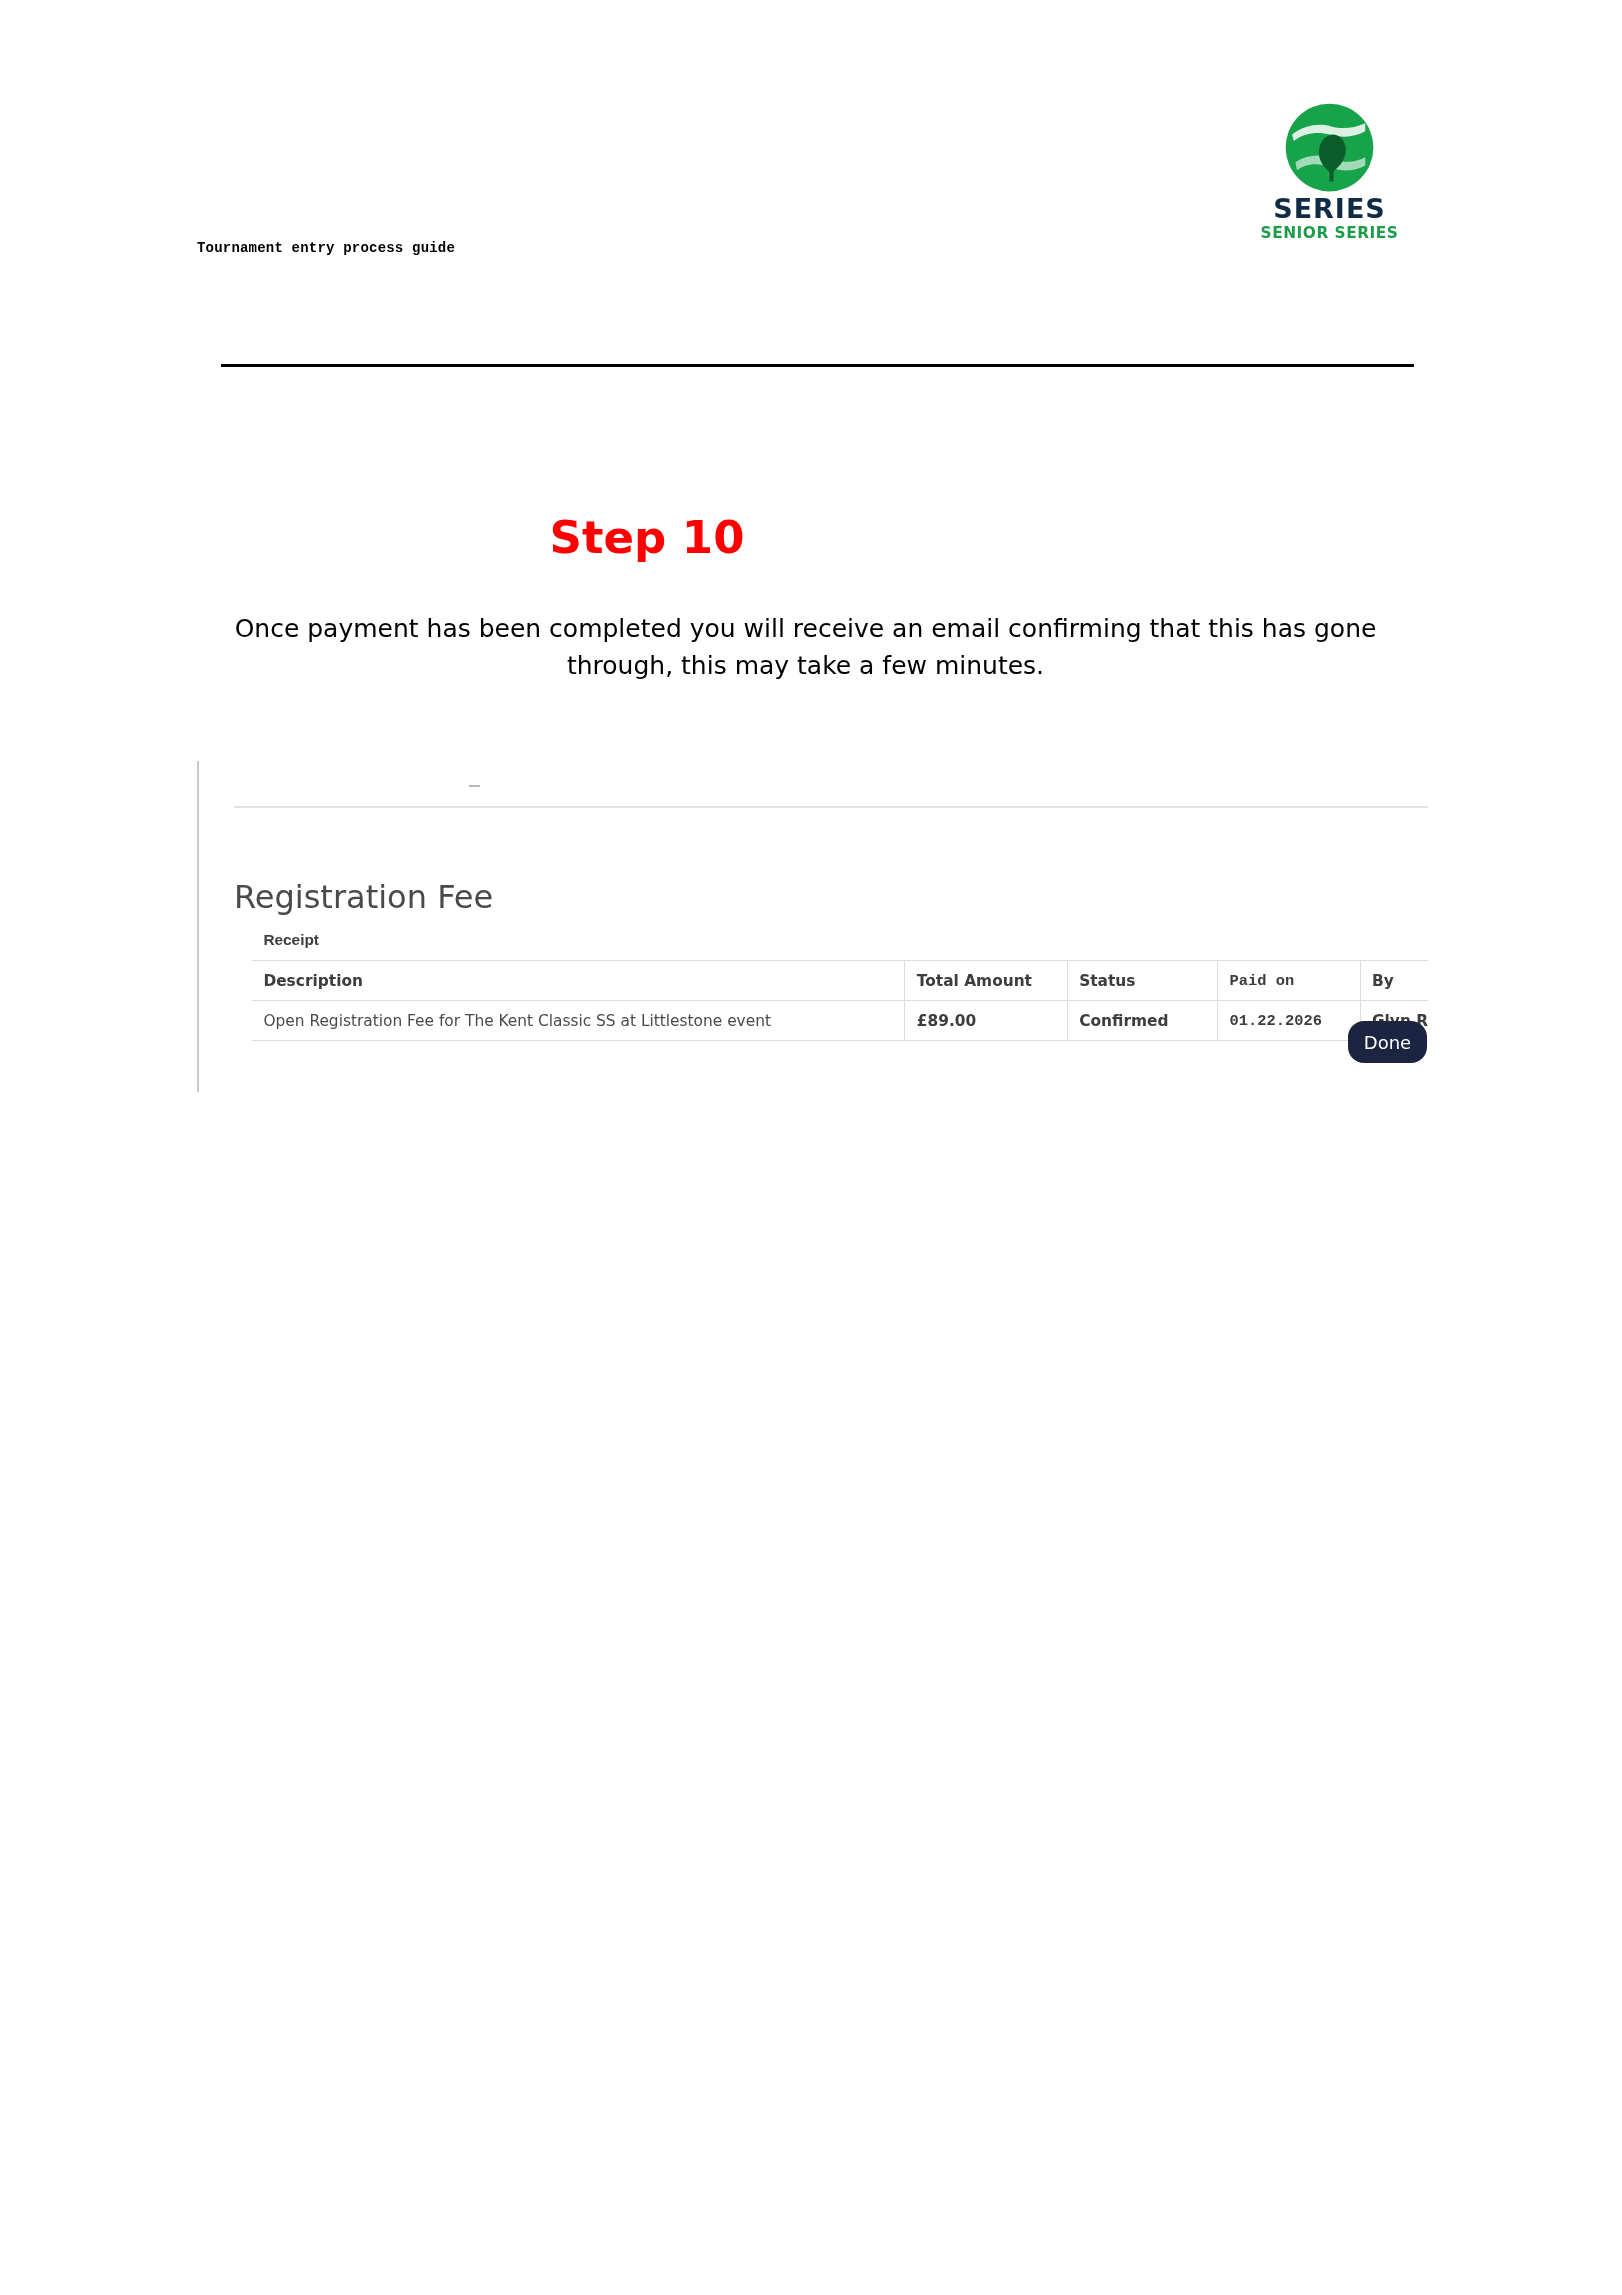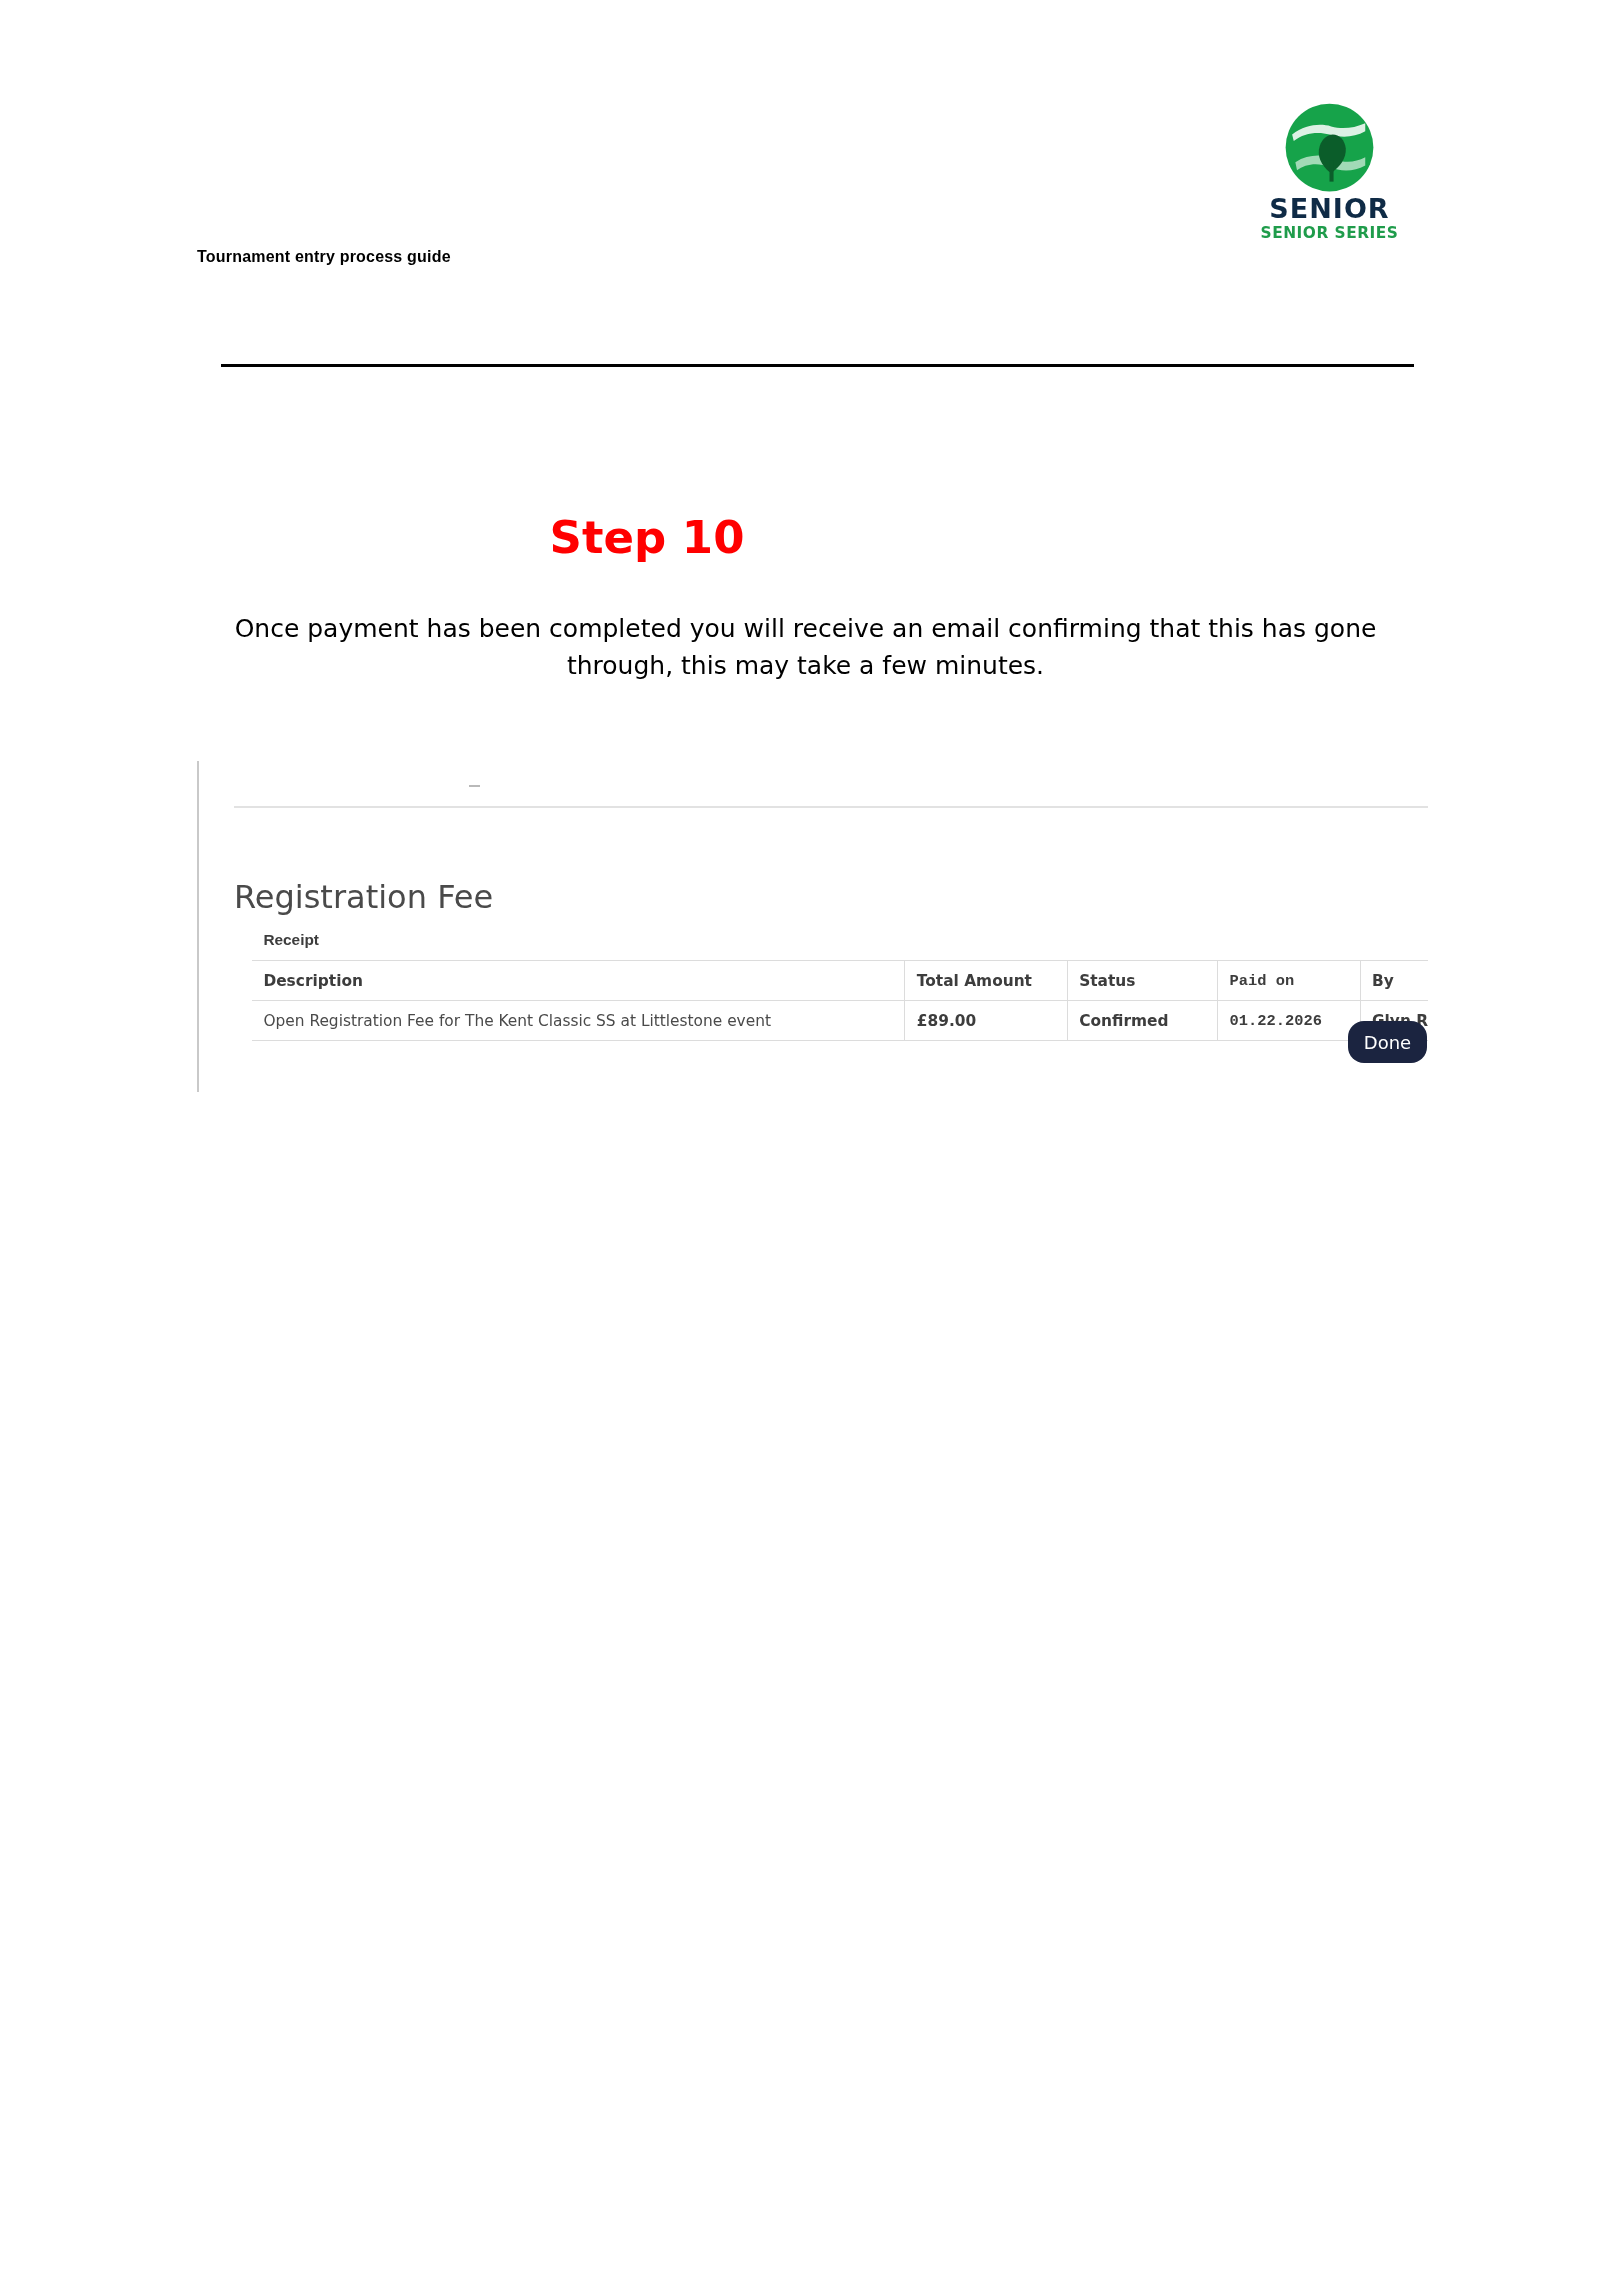--- a/index.html
+++ b/index.html
@@ -22,26 +22,25 @@
     width: 1623px;
     height: 2295px;
     background: #ffffff;
   }
 
   
   .doc-title {
     position: absolute;
     left: 197px;
     top: 240px;
-    font-family: Liberation Sans, sans-serif;
-    font-size: 16px;
+    font-family: Liberation Mono, monospace;
+    font-size: 14px;
     font-weight: bold;
     color: #000000;
     letter-spacing: 0.2px;
-    margin-top: 8px;
   }
 
   .logo-wrap {
     position: absolute;
     left: 1240px;
     top: 102px;
     width: 179px;
     height: 146px;
   }
   .logo-mark {
@@ -239,21 +238,21 @@
   <div class="logo-wrap">
     <div class="logo-mark">
       <svg width="91" height="91" viewBox="0 0 112 112" xmlns="http://www.w3.org/2000/svg">
         <circle cx="56" cy="56" r="54" fill="#16a34a"></circle>
         <path d="M10 40 C26 28, 44 26, 58 30 C72 34, 86 32, 100 26 L100 36 C86 44, 70 44, 56 40 C42 36, 24 38, 12 48 Z" fill="#ffffff" opacity="0.85"></path>
         <path d="M14 74 C30 64, 48 64, 62 70 C76 76, 88 74, 100 68 L100 78 C86 86, 70 86, 56 80 C42 74, 26 76, 16 84 Z" fill="#ffffff" opacity="0.6"></path>
         <path d="M56 86 C46 78, 40 66, 44 54 C47 45, 54 40, 60 40 C68 40, 75 47, 76 57 C77 70, 68 80, 60 86 Z" fill="#0b5d2a"></path>
         <rect x="56" y="72" width="5" height="26" fill="#0b5d2a"></rect>
       </svg>
     </div>
-    <div class="logo-text-1">SENIOR</div>
+    <div class="logo-text-1">SERIES</div>
     <div class="logo-text-2">SENIOR SERIES</div>
   </div>
 
   <div class="header-rule"></div>
 
   <div class="step-heading">Step 10</div>
   <div class="step-desc">Once payment has been completed you will receive an email confirming that this has gone through, this may take a few minutes.</div>
 
   <div class="shot">
     <div class="shot-left-border"></div>

